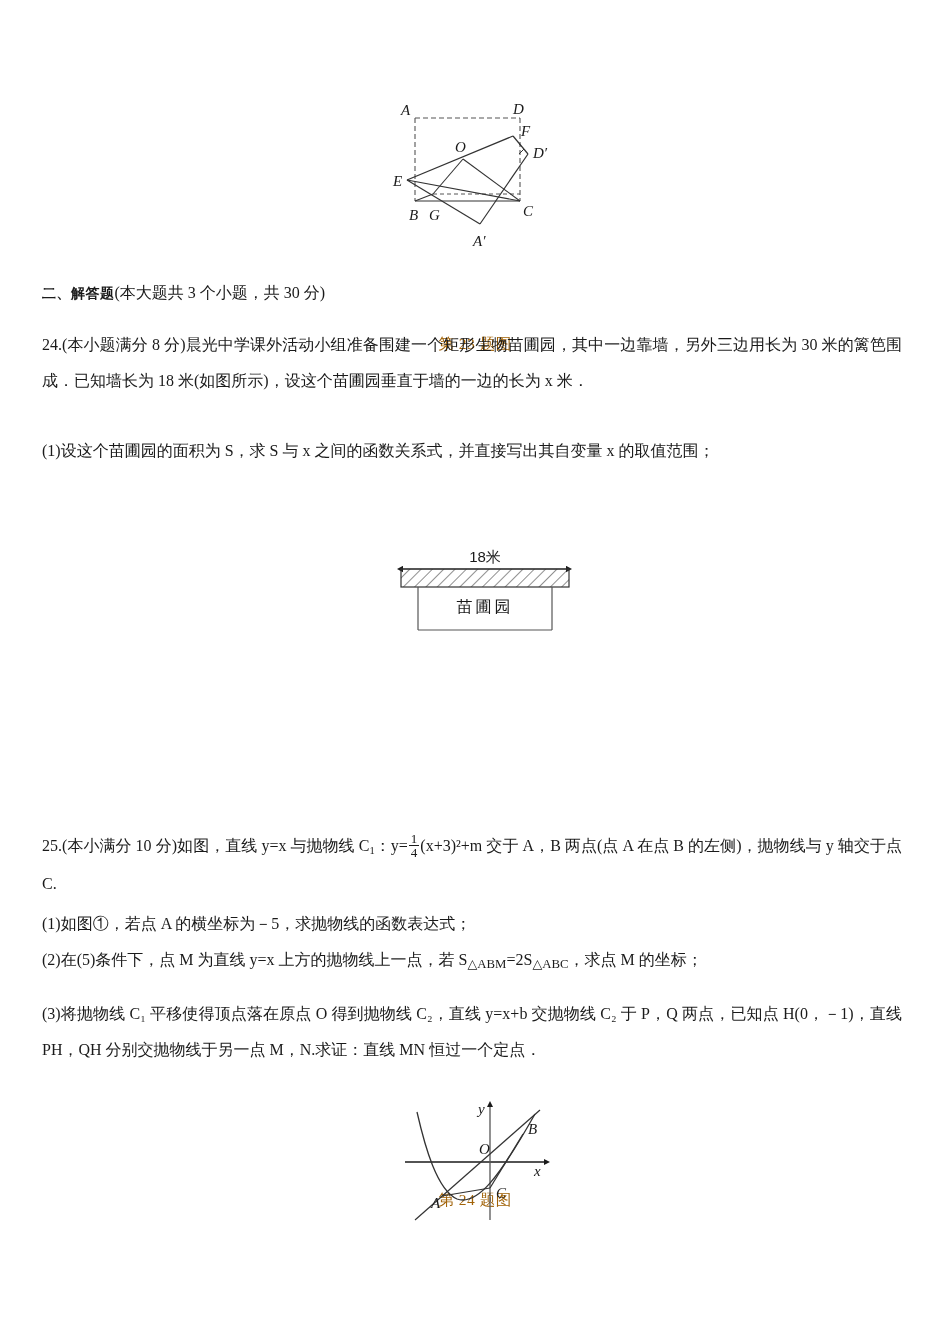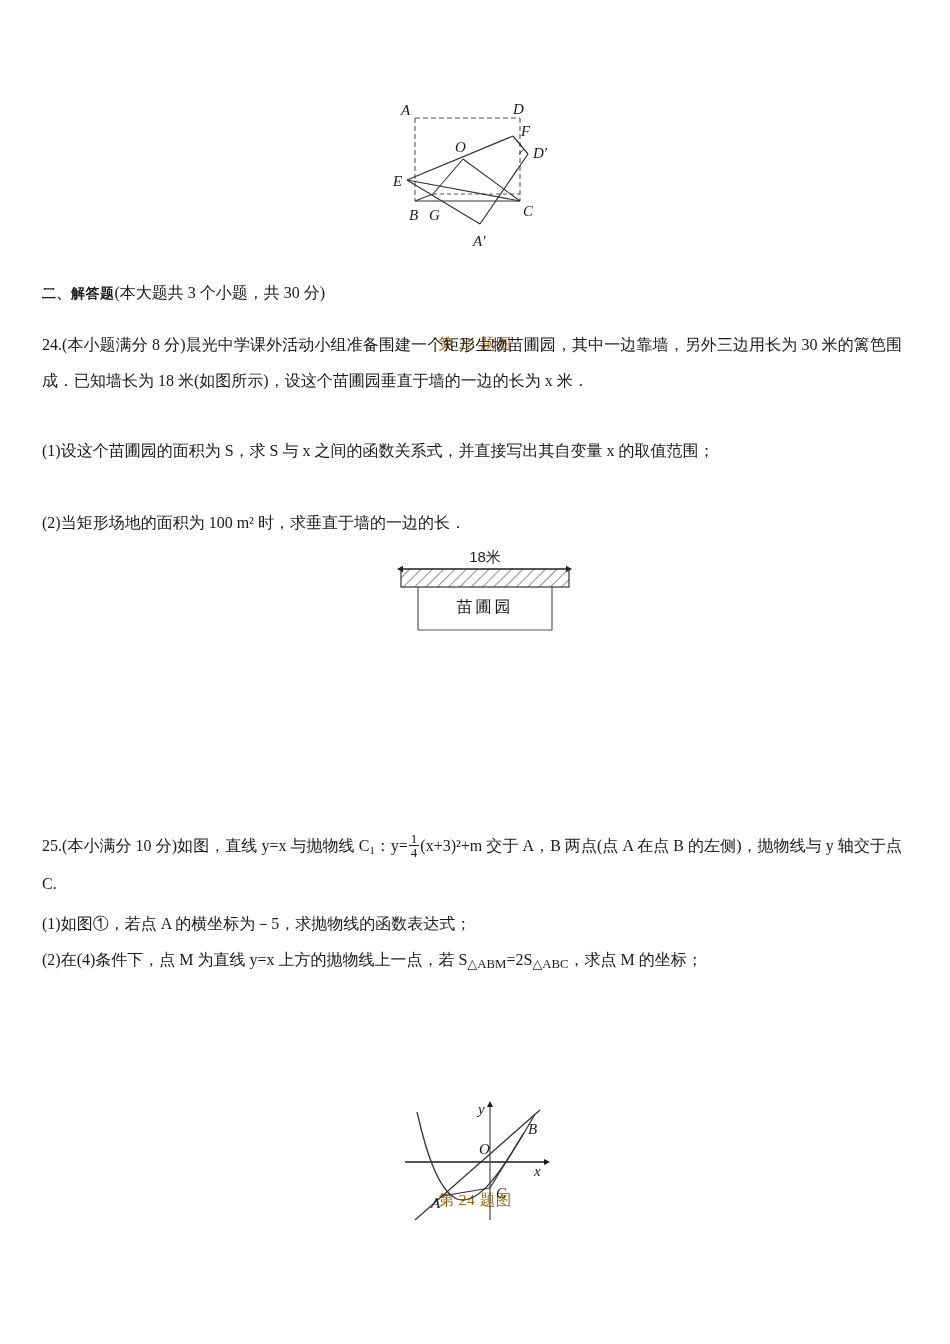--- a/index.html
+++ b/index.html
@@ -132,23 +132,20 @@
   </div>
 
   <div style="position:absolute; left:0; top:327px; width:950px;">
     <p class="para">24.(本小题满分 8 分)晨光中学课外活动小组准备围建一个矩形生物苗圃园，其中一边靠墙，另外三边用长为 30 米的篱笆围成．已知墙长为 18 米(如图所示)，设这个苗圃园垂直于墙的一边的长为 x 米．</p>
   </div>
 
   <div style="position:absolute; left:0; top:433px; width:774px;">
     <p class="para">(1)设这个苗圃园的面积为 S，求 S 与 x 之间的函数关系式，并直接写出其自变量 x 的取值范围；</p>
   </div>
 
-  <div style="position:absolute; left:0; top:505px; width:950px;">
-    <p class="para">(2)当矩形场地的面积为 100 m² 时，求垂直于墙的一边的长．</p>
-  </div>
 
   <div id="fig24-wrap">
     <svg id="fig24" width="200" height="100" viewBox="0 0 200 100">
       <defs>
         <pattern id="hatch" width="8" height="8" patternTransform="rotate(45)" patternUnits="userSpaceOnUse">
           <line x1="0" y1="0" x2="0" y2="8" stroke="#333" stroke-width="1.1"></line>
         </pattern>
         <marker id="arwL" markerWidth="7" markerHeight="7" refX="6" refY="3.2" orient="auto" markerUnits="userSpaceOnUse">
           <path d="M6,0 L0,3.2 L6,6.4 z" fill="#1a1a1a"></path>
         </marker>
@@ -174,23 +171,26 @@
 
   <div style="position:absolute; left:0; top:828px; width:950px;">
     <p class="para"><span>25.(本小满分 10 分)如图，直线 y=x 与抛物线 C</span><sub>1</sub><span>：y=</span><span class="frac"><span class="n">1</span><span class="d">4</span></span><span>(x+3)²+m 交于 A，B 两点(点 A 在点 B 的左侧)，抛物线与 y 轴交于点 C.</span></p>
   </div>
 
   <div style="position:absolute; left:0; top:906px; width:950px;">
     <p class="para">(1)如图①，若点 A 的横坐标为－5，求抛物线的函数表达式；</p>
   </div>
 
   <div style="position:absolute; left:0; top:942px; width:950px;">
-    <p class="para"><span>(2)在(4)条件下，点 M 为直线 y=x 上方的抛物线上一点，若 S</span><sub class="tri">△ABM</sub><span>=2S</span><sub class="tri">△ABC</sub><span>，求点 M 的坐标；</span></p>
-  </div>
-
+    <p class="para"><span>(2)在(5)条件下，点 M 为直线 y=x 上方的抛物线上一点，若 S</span><sub class="tri">△ABM</sub><span>=2S</span><sub class="tri">△ABC</sub><span>，求点 M 的坐标；</span></p>
+  </div>
+
+  <div style="position:absolute; left:0; top:996px; width:950px;">
+    <p class="para">(3)将抛物线 C₁ 平移使得顶点落在原点 O 得到抛物线 C₂，直线 y=x+b 交抛物线 C₂ 于 P，Q 两点，已知点 H(0，－1)，直线 PH，QH 分别交抛物线于另一点 M，N.求证：直线 MN 恒过一个定点．</p>
+  </div>
 
   <div id="fig25-wrap">
     <svg id="fig25" width="170" height="130" viewBox="0 0 170 130">
       <defs>
         <marker id="axArw" markerWidth="7" markerHeight="7" refX="1" refY="3" orient="auto" markerUnits="userSpaceOnUse">
           <path d="M0,0 L6,3 L0,6 z" fill="#1a1a1a"></path>
         </marker>
       </defs>
 
       <line x1="10" y1="70" x2="150" y2="70" stroke="#1a1a1a" stroke-width="1.3" marker-end="url(#axArw)"></line>

